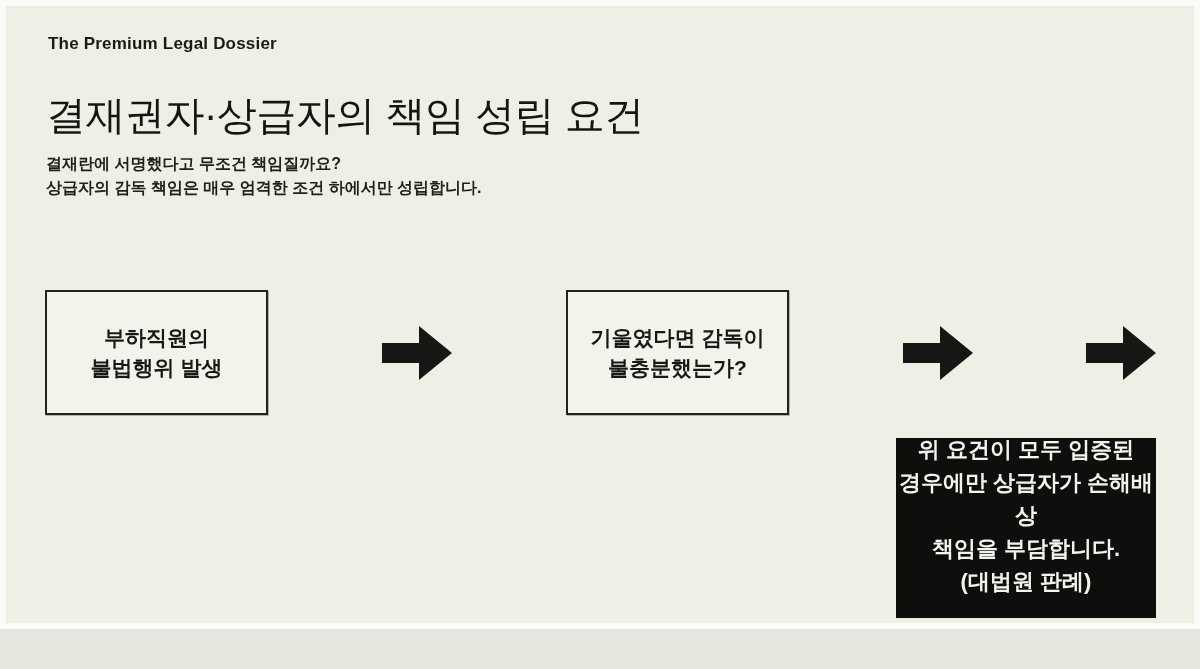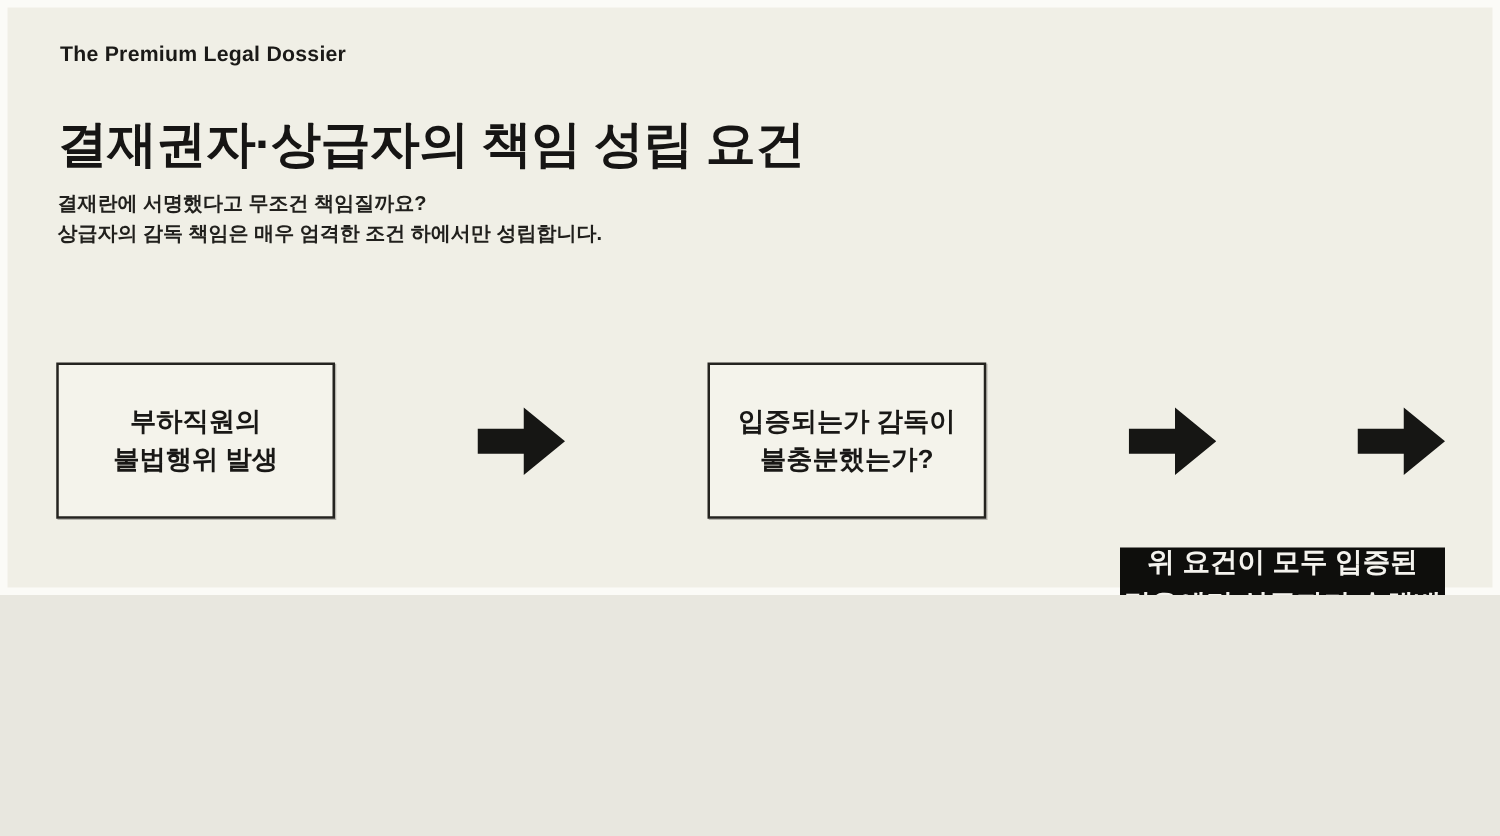--- a/index.html
+++ b/index.html
@@ -2,41 +2,41 @@
 <html><head>
 <meta charset="utf-8">
 <style>
   * { margin: 0; padding: 0; box-sizing: border-box; }
   html, body { background: #e8e7df; }
   body { font-family: "Liberation Sans", "DejaVu Sans", sans-serif; }
 
   .slide {
     position: relative;
     width: 1200px;
-    height: 476px;
+    height: 629px;
     background: #f0efe6;
     overflow: hidden;
     box-shadow: inset 0 0 0 6px #fbfbf7;
     color: #1b1a18;
   }
 
   .kicker {
     position: absolute;
     left: 48px; top: 34px;
     font-size: 17px;
     font-weight: 700;
     letter-spacing: 0.2px;
     color: #1b1a18;
   }
 
   .title {
     position: absolute;
     left: 46px; top: 88px;
     font-size: 40px;
-    font-weight: 700;
+    font-weight: 400;
     letter-spacing: -0.5px;
     color: #161514;
     white-space: pre-line;
   }
 
   .subtitle {
     position: absolute;
     left: 46px; top: 152px;
     font-size: 16px;
     font-weight: 600;
@@ -149,21 +149,21 @@
 
     <div class="flow-step">부하직원의
 불법행위 발생</div>
 
     <span class="flow-arrow">
       <svg width="70" height="56" viewBox="0 0 70 56" aria-hidden="true">
         <polygon points="0,18 37,18 37,1 70,28 37,55 37,38 0,38" fill="#161614"></polygon>
       </svg>
     </span>
 
-    <div class="flow-step">입증되는가 감독이
+    <div class="flow-step">기울였다면 감독이
 불충분했는가?</div>
 
     <span class="flow-arrow">
       <svg width="70" height="56" viewBox="0 0 70 56" aria-hidden="true">
         <polygon points="0,18 37,18 37,1 70,28 37,55 37,38 0,38" fill="#161614"></polygon>
       </svg>
     </span>
 
 
     <span class="flow-arrow">

